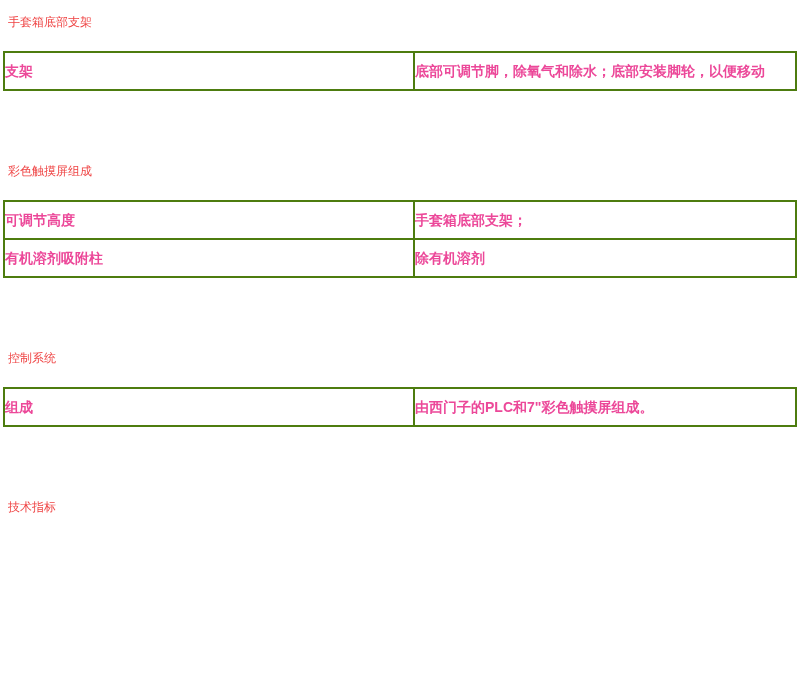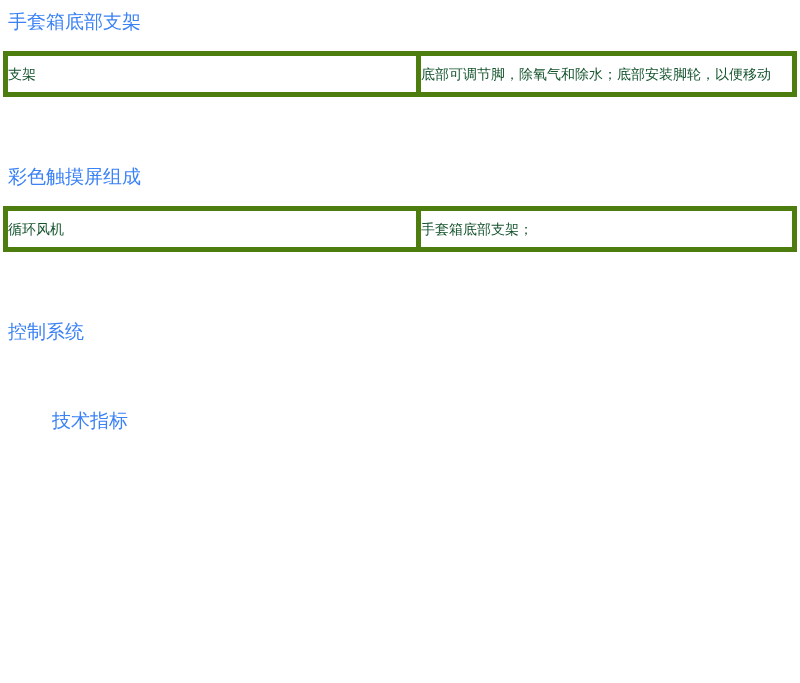--- a/index.html
+++ b/index.html
@@ -15,50 +15,50 @@
     -webkit-font-smoothing: antialiased;
   }
   .page {
     width: 800px;
   }
   .spec-section {
     margin-bottom: 71px;
   }
   .spec-section:last-of-type {
     margin-bottom: 0;
-    padding-left: 44px;
   }
   h2.section-title {
     margin: 0 8px 20px 8px;
     padding: 0;
-    font-size: 19px;
+    font-size: 12px;
     line-height: 18px;
     font-weight: 400;
-    color: #3b82f6;
+    color: #ef4444;
   }
   .spec-section:first-of-type h2.section-title {
     margin-top: 13px;
   }
   table.spec-table {
     border-collapse: collapse;
     table-layout: fixed;
     width: 794px;
     margin-left: 3px;
     background: #ffffff;
   }
   table.spec-table td {
-    border: 5px solid #4d7c0f;
+    border: 2px solid #4d7c0f;
     height: 36px;
     font-size: 14px;
     line-height: 18px;
-    color: #14532d;
+    color: #ec4899;
     vertical-align: middle;
     padding: 0;
     overflow: hidden;
     white-space: nowrap;
+    font-weight: bold;
   }
   td.label-cell {
     width: 408px;
     padding-left: 14px;
   }
   td.value-cell {
     padding-left: 17px;
   }
 </style>
 </head>
@@ -76,28 +76,40 @@
         </tr>
       </tbody>
     </table>
   </div>
 
   <div class="spec-section">
     <h2 class="section-title">彩色触摸屏组成</h2>
     <table class="spec-table">
       <tbody>
         <tr>
-          <td class="label-cell">循环风机</td>
+          <td class="label-cell">可调节高度</td>
           <td class="value-cell">手套箱底部支架；</td>
+        </tr>
+        <tr>
+          <td class="label-cell">有机溶剂吸附柱</td>
+          <td class="value-cell">除有机溶剂</td>
         </tr>
       </tbody>
     </table>
   </div>
 
   <div class="spec-section">
     <h2 class="section-title">控制系统</h2>
+    <table class="spec-table">
+      <tbody>
+        <tr>
+          <td class="label-cell">组成</td>
+          <td class="value-cell">由西门子的PLC和7"彩色触摸屏组成。</td>
+        </tr>
+      </tbody>
+    </table>
   </div>
 
   <div class="spec-section">
     <h2 class="section-title">技术指标</h2>
   </div>
 
 </div>
 
 </body></html>

